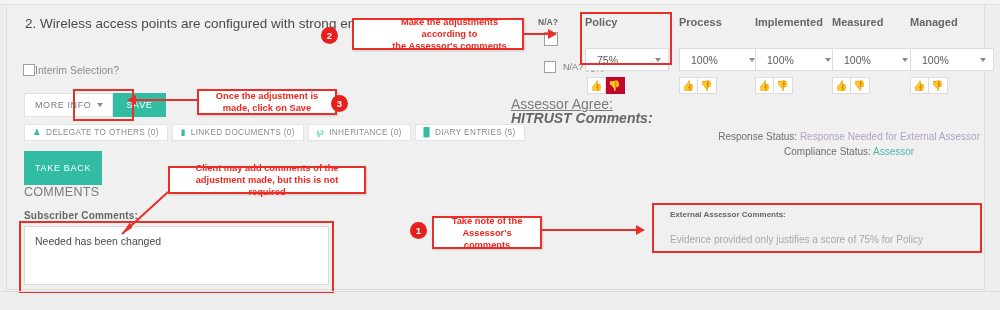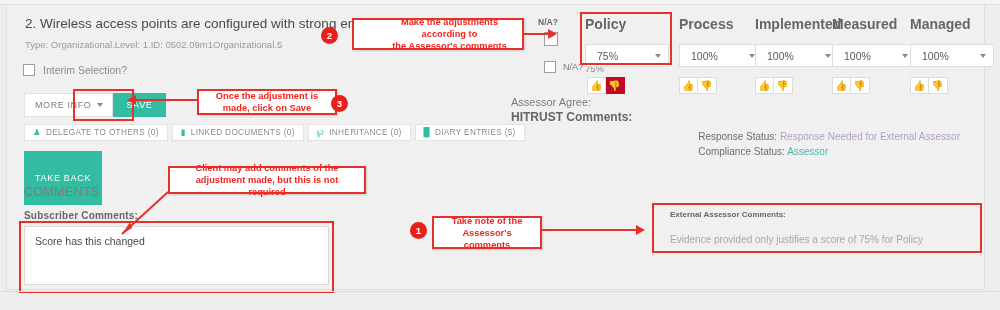--- a/index.html
+++ b/index.html
@@ -13,21 +13,21 @@
   .card{
     position:absolute;left:6px;top:5px;width:979px;height:285px;
     background:#f0f0f0;border:1px solid #e0e0e0;border-top:none;box-sizing:border-box;
   }
   .bottom-rule{position:absolute;left:0;top:291px;width:1000px;height:1px;background:#dcdcdc;}
 
   
   .q-title{position:absolute;left:18px;top:11px;font-size:13.5px;color:#4a4a4a;white-space:nowrap;}
   .q-meta{position:absolute;left:18px;top:34px;font-size:9.5px;color:#9a9a9a;white-space:nowrap;}
 
-  .interim-row{position:absolute;left:16px;top:59px;display:flex;align-items:center;gap:8px;}
+  .interim-row{position:absolute;left:16px;top:59px;display:flex;align-items:center;gap:0;}
   .cbox{width:12px;height:12px;border:1.5px solid #9e9e9e;background:#fff;box-sizing:border-box;display:inline-block;}
   .interim-label{font-size:10.5px;color:#8c8c8c;}
 
   .btn-row{position:absolute;left:17px;top:88px;display:flex;align-items:stretch;}
   .btn-moreinfo{
     background:#fff;border:1px solid #e3e3e3;color:#7b7b7b;
     font-size:9px;letter-spacing:.6px;padding:7px 9px 7px 10px;
     display:flex;align-items:center;gap:6px;box-sizing:border-box;height:24px;
   }
   .caret{width:0;height:0;border-left:3.5px solid transparent;border-right:3.5px solid transparent;border-top:4px solid #8a8a8a;display:inline-block;}
@@ -40,60 +40,60 @@
   .tabs{position:absolute;left:17px;top:119px;display:flex;gap:4px;}
   .tab{
     background:#fff;border:1px solid #e3e3e3;box-sizing:border-box;height:17px;
     display:flex;align-items:center;gap:5px;padding:0 8px;
     font-size:8.2px;letter-spacing:.35px;color:#8a8a8a;white-space:nowrap;
   }
   .tab .ticon{color:#32bda3;font-size:8.5px;line-height:1;}
 
   .btn-takeback{
     position:absolute;left:17px;top:146px;background:#32bda3;color:#fff;border:none;
-    height:22px;font-size:9px;letter-spacing:.7px;padding:16px 11px;display:flex;align-items:center;
+    height:34px;font-size:9px;letter-spacing:.7px;padding:0 11px;display:flex;align-items:center;
   }
 
   .comments-h{position:absolute;left:17px;top:180px;font-size:12.5px;color:#7b7b7b;letter-spacing:.3px;}
   .sub-label{position:absolute;left:17px;top:205px;font-size:10px;font-weight:bold;color:#666;letter-spacing:.2px;}
 
   .sub-box-hl{position:absolute;left:12px;top:216px;width:315px;height:72px;border:2px solid #e8302a;box-sizing:border-box;}
   .sub-box{
     position:absolute;left:17px;top:221px;width:305px;height:59px;
     background:#fff;border:1px solid #d9d9d9;box-sizing:border-box;
     padding:8px 10px;font-size:10.5px;color:#4a4a4a;
   }
 
   
   .na-head{position:absolute;left:531px;top:12px;font-size:8.5px;font-weight:bold;color:#666;}
   .na-cb-top{position:absolute;left:537px;top:27px;width:14px;height:14px;border:1.5px solid #9e9e9e;background:#fff;box-sizing:border-box;}
   .na-cb-bot{position:absolute;left:537px;top:56px;width:12px;height:12px;border:1.5px solid #9e9e9e;background:#fff;box-sizing:border-box;}
   .na-bot-label{position:absolute;left:556px;top:57px;font-size:9px;color:#787878;}
   .pct-under{position:absolute;left:578px;top:58px;font-size:9.5px;color:#8c8c8c;}
 
-  .assessor-agree-lbl{position:absolute;left:504px;top:91px;font-size:11px;color:#7b7b7b;}
-  .hitrust-lbl{position:absolute;left:504px;top:105px;font-size:12px;font-weight:bold;color:#666;}
+  .assessor-agree-lbl{position:absolute;left:504px;top:91px;font-size:14px;color:#7b7b7b;text-decoration:underline;}
+  .hitrust-lbl{position:absolute;left:504px;top:105px;font-size:14px;font-weight:bold;color:#666;font-style:italic;}
 
   .score-col{position:absolute;top:11px;}
-  .score-col .sc-head{font-size:14px;font-weight:bold;color:#666;margin-bottom:12px;}
+  .score-col .sc-head{font-size:11px;font-weight:bold;color:#666;margin-bottom:20px;}
   .sel{
     width:84px;height:23px;background:#fff;border:1px solid #ddd;box-sizing:border-box;
     display:flex;align-items:center;justify-content:space-between;
     padding:0 7px 0 11px;font-size:10.5px;color:#5a5a5a;
   }
   .sel .scaret{width:0;height:0;border-left:3px solid transparent;border-right:3px solid transparent;border-top:4px solid #8a8a8a;}
   .policy-hl{position:absolute;left:573px;top:7px;width:92px;height:53px;border:2px solid #e8302a;box-sizing:border-box;}
 
   .thumbs{position:absolute;top:72px;display:flex;}
   .tb{width:19px;height:17px;border:1px solid #dcdcdc;box-sizing:border-box;display:flex;align-items:center;justify-content:center;font-size:10px;background:#fff;}
   .tb.up{color:#45c3ad;}
   .tb.down{color:#e8596b;border-left:none;}
   .tb.down.active{background:#c1082b;color:#fff;border-color:#c1082b;}
 
-  .status-wrap{position:absolute;right:24px;top:124px;text-align:left;font-size:10px;line-height:15px;color:#6e6e6e;}
+  .status-wrap{position:absolute;right:4px;top:124px;text-align:center;font-size:10px;line-height:15px;color:#6e6e6e;}
   .st-val-a{color:#b39ec4;}
   .st-val-b{color:#4db6ac;}
 
   .ext-hl{position:absolute;left:645px;top:198px;width:330px;height:50px;border:2px solid #e8302a;box-sizing:border-box;}
   .ext-lbl{position:absolute;left:663px;top:205px;font-size:8px;font-weight:bold;color:#666;}
   .ext-txt{position:absolute;left:663px;top:229px;font-size:10px;color:#a8a8a8;text-align:right;}
 
   
   .callout{
     position:absolute;background:#fff;border:2px solid #e8302a;box-sizing:border-box;
@@ -112,21 +112,20 @@
   .diag-arrow{position:absolute;}
 </style>
 </head>
 <body>
 
 <div class="page-top-rule"></div>
 
 <div class="card">
 
   <div class="q-title">2. Wireless access points are configured with strong encryption (AES ...</div>
-  <div class="q-meta">Type: Organizational.Level: 1.ID: 0502.09m1Organizational.5</div>
 
   <div class="interim-row">
     <span class="cbox"></span>
     <span class="interim-label">Interim Selection?</span>
   </div>
 
   <div class="btn-row">
     <div class="btn-moreinfo">
       <span>MORE INFO</span>
       <span class="caret"></span>
@@ -152,21 +151,21 @@
       <span class="ticon">█</span>
       <span>DIARY ENTRIES (5)</span>
     </div>
   </div>
 
   <div class="btn-takeback">TAKE BACK</div>
 
   <div class="comments-h">COMMENTS</div>
   <div class="sub-label">Subscriber Comments:</div>
   <div class="sub-box-hl"></div>
-  <div class="sub-box">Score has this changed</div>
+  <div class="sub-box">Needed has been changed</div>
 
   <div class="na-head">N/A?</div>
   <div class="na-cb-top"></div>
   <div class="na-cb-bot"></div>
   <div class="na-bot-label">N/A?</div>
   <div class="pct-under">75%</div>
 
   <div class="assessor-agree-lbl">Assessor Agree:</div>
   <div class="hitrust-lbl">HITRUST Comments:</div>
 

